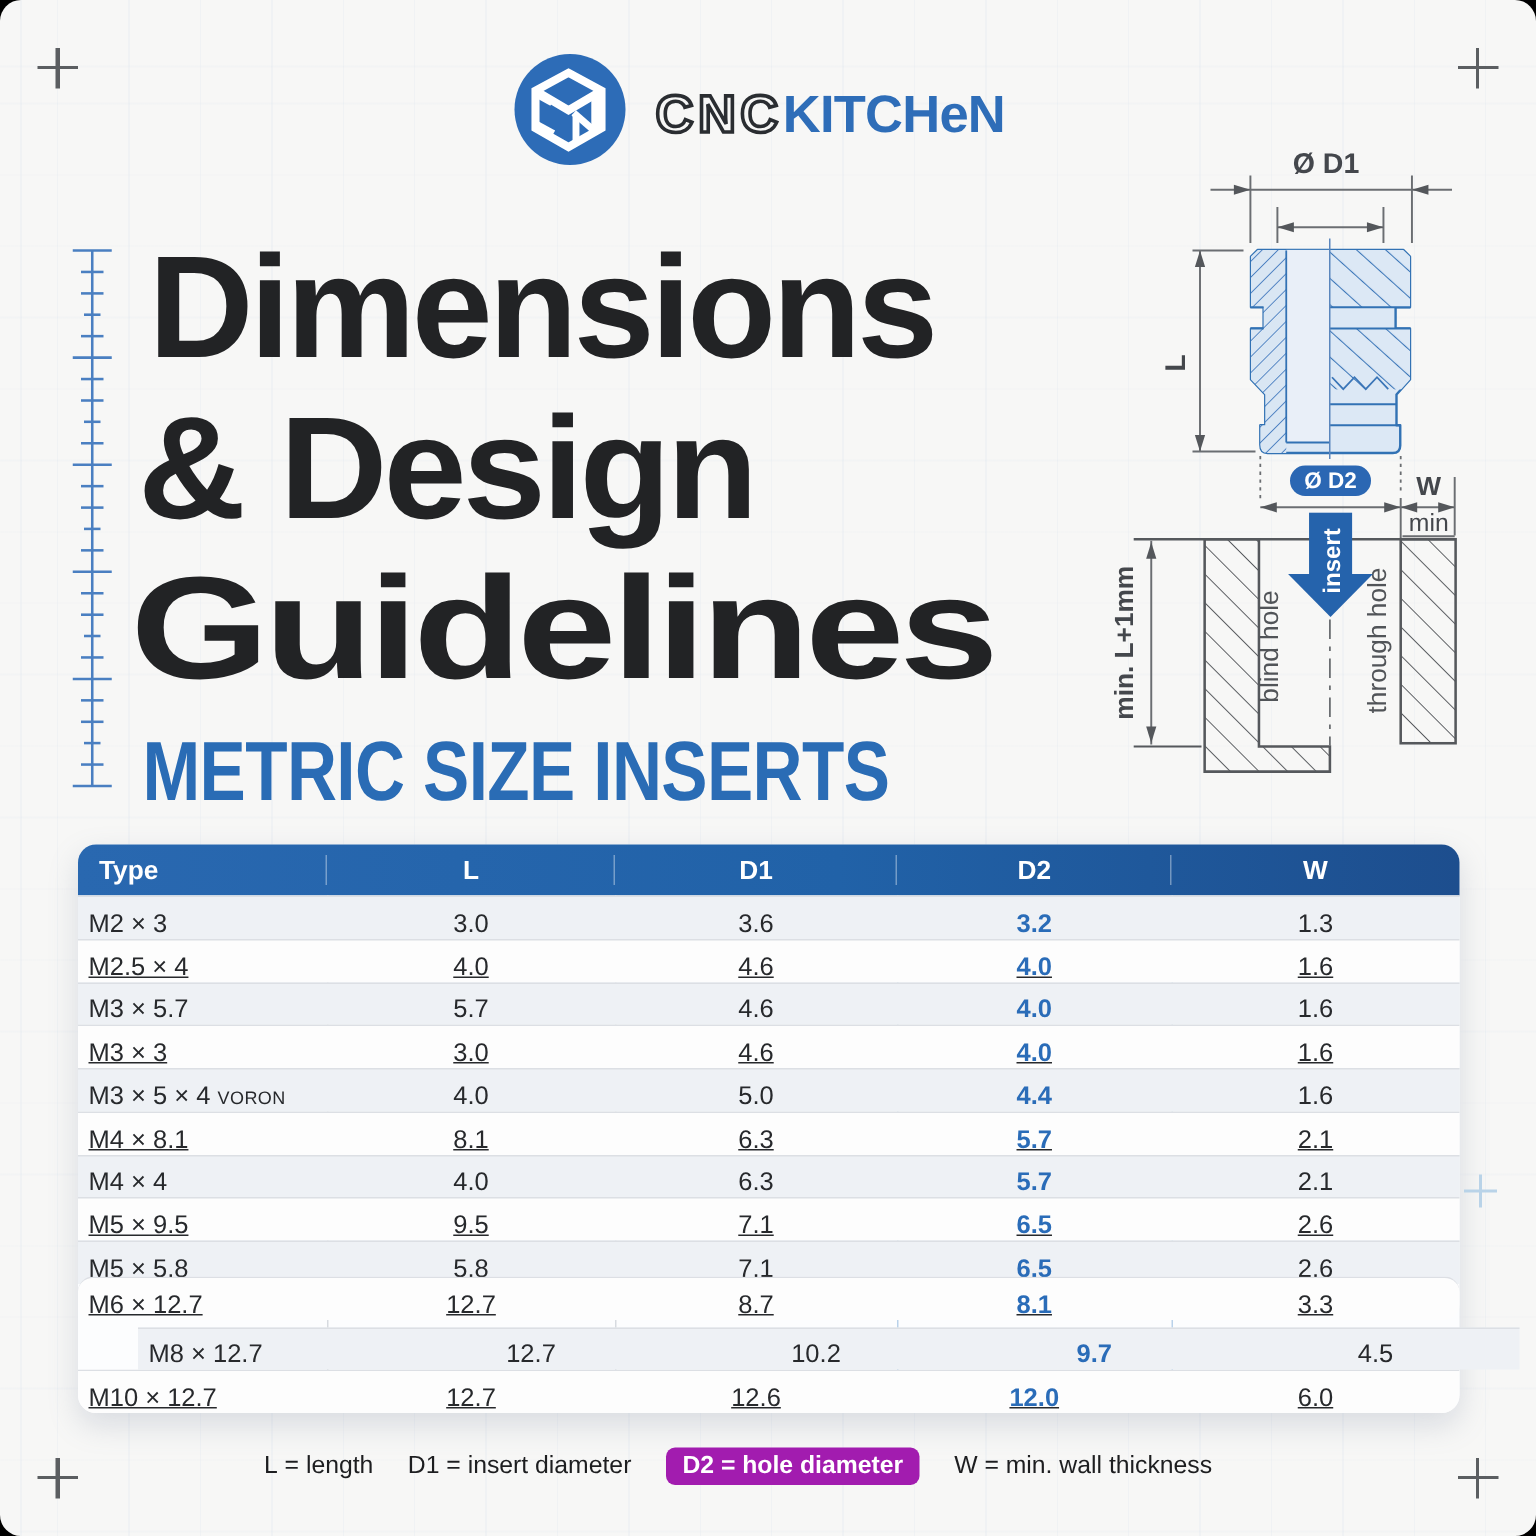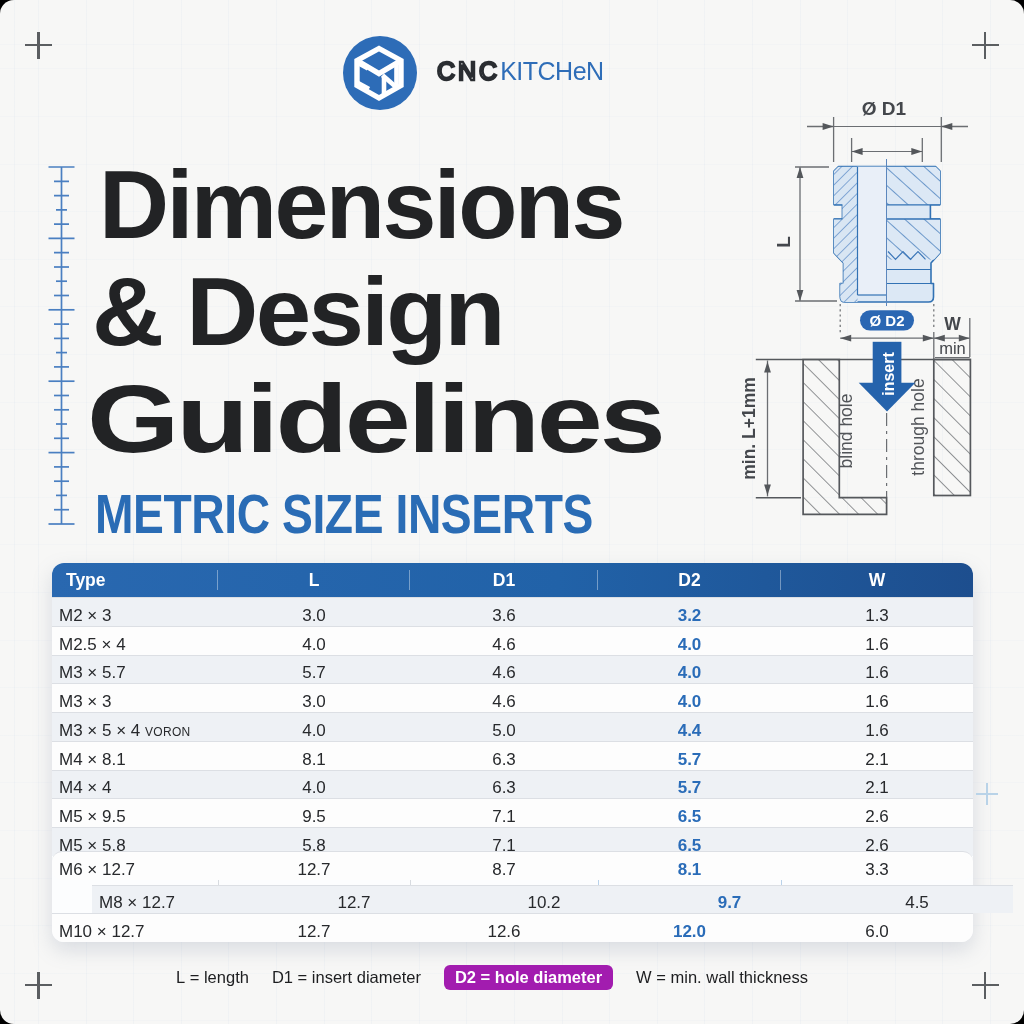--- a/index.html
+++ b/index.html
@@ -8,32 +8,32 @@
   #card{position:absolute;left:0;top:0;width:1024px;height:1024px;background:#f7f7f6;border-radius:14px;overflow:hidden;}
   #grid{position:absolute;inset:0;
     background-image:repeating-linear-gradient(90deg, rgba(180,200,225,0.10) 0 1px, transparent 1px 47.6px),
                      repeating-linear-gradient(0deg, rgba(180,200,225,0.07) 0 1px, transparent 1px 47.6px);
     background-position:38px 45px;}
   .cross{position:absolute;width:27px;height:27px;}
   .cross:before{content:"";position:absolute;left:0;right:0;top:12.4px;height:2.2px;background:#5b5e61;}
   .cross:after{content:"";position:absolute;top:0;bottom:0;left:12.4px;width:2.2px;background:#5b5e61;}
   .hl{position:absolute;font-size:97px;line-height:100px;font-weight:bold;color:#222325;letter-spacing:-2.6px;white-space:nowrap;transform-origin:left top;}
   #subtitle{position:absolute;left:95px;top:481px;font-size:56px;font-weight:bold;color:#2a6cb5;letter-spacing:-0.5px;white-space:nowrap;transform-origin:left top;transform:scaleX(0.825);}
-  #logotext{position:absolute;left:437px;top:57px;font-size:25px;font-weight:normal;white-space:nowrap;}
+  #logotext{position:absolute;left:437px;top:57px;font-size:35px;font-weight:bold;white-space:nowrap;}
   #cncpart{color:transparent;-webkit-text-stroke:2.4px #2a2d31;letter-spacing:3px;}
   #kitpart{color:#2e6db8;letter-spacing:-0.5px;}
   
   #tablecard{position:absolute;left:52px;top:563px;width:921px;height:379px;background:#fcfdfe;border-radius:12px;box-shadow:0 8px 20px rgba(110,125,150,0.22);}
   #thead{position:absolute;left:0;top:0;width:921px;height:34px;border-radius:12px 12px 0 0;background:linear-gradient(90deg,#2968b0 0%,#2162a8 55%,#1d4e8e 100%);display:flex;color:#fff;font-weight:bold;font-size:17.5px;align-items:center;}
   .hc{position:relative;height:100%;display:flex;align-items:center;justify-content:center;}
   .hc.first{justify-content:flex-start;padding-left:14px;}
   .hsep{position:absolute;right:0;top:7px;bottom:7px;width:1.5px;background:rgba(255,255,255,0.38);}
   .row{position:absolute;left:0;width:921px;height:28.75px;display:flex;align-items:flex-end;font-size:17px;color:#27292c;border-top:1px solid #dcdfe4;}
   .row.odd{background:#eef1f5;}
-  .row.even{background:#fdfdfd;}
+  .row.even{background:#fdfdfd;text-decoration:underline;}
   .row:nth-of-type(2){border-top:none;}
   .c0{width:166px;padding-left:7px;}
   .c1{width:192px;text-align:center;}
   .c2{width:188px;text-align:center;}
   .c3{width:183px;text-align:center;font-weight:bold;color:#2a6cb8;}
   .c4{width:192px;text-align:center;}
   .colsep{position:absolute;top:34px;bottom:0;width:1px;background:#d7dbe0;}
   .colsep.blue{background:#b9d2ea;}
   .voron{font-size:12px;letter-spacing:0.3px;}
   

